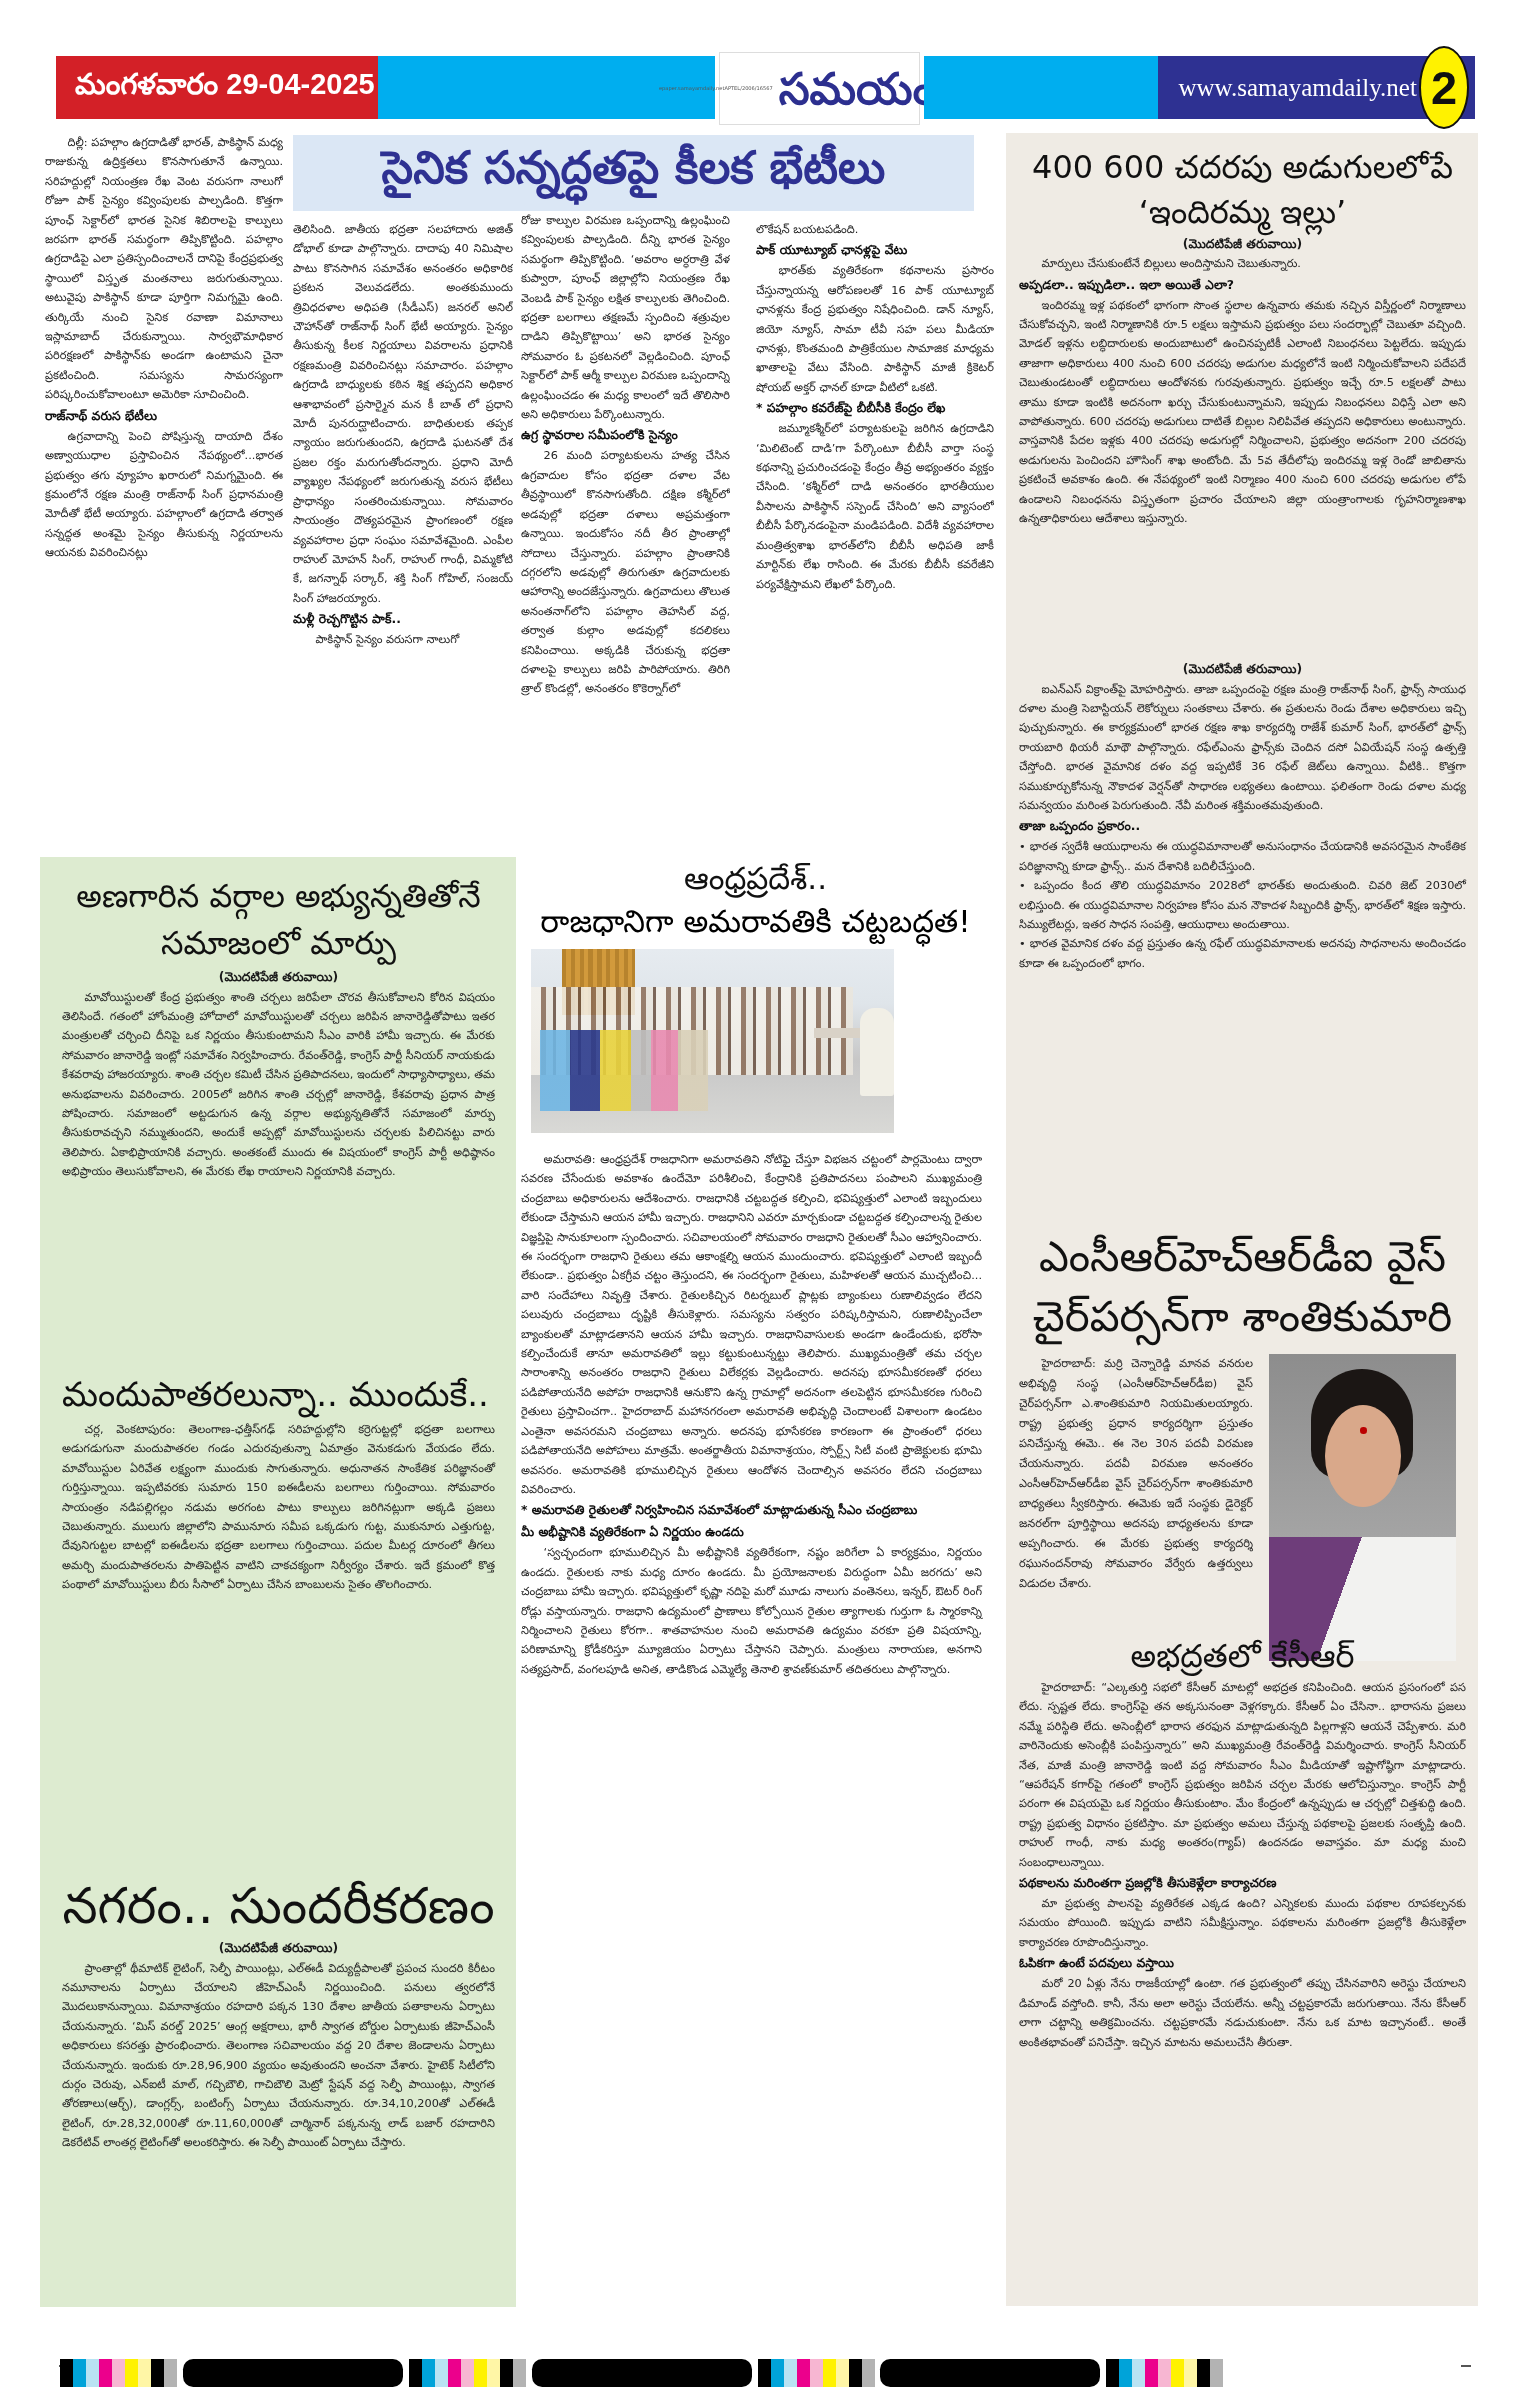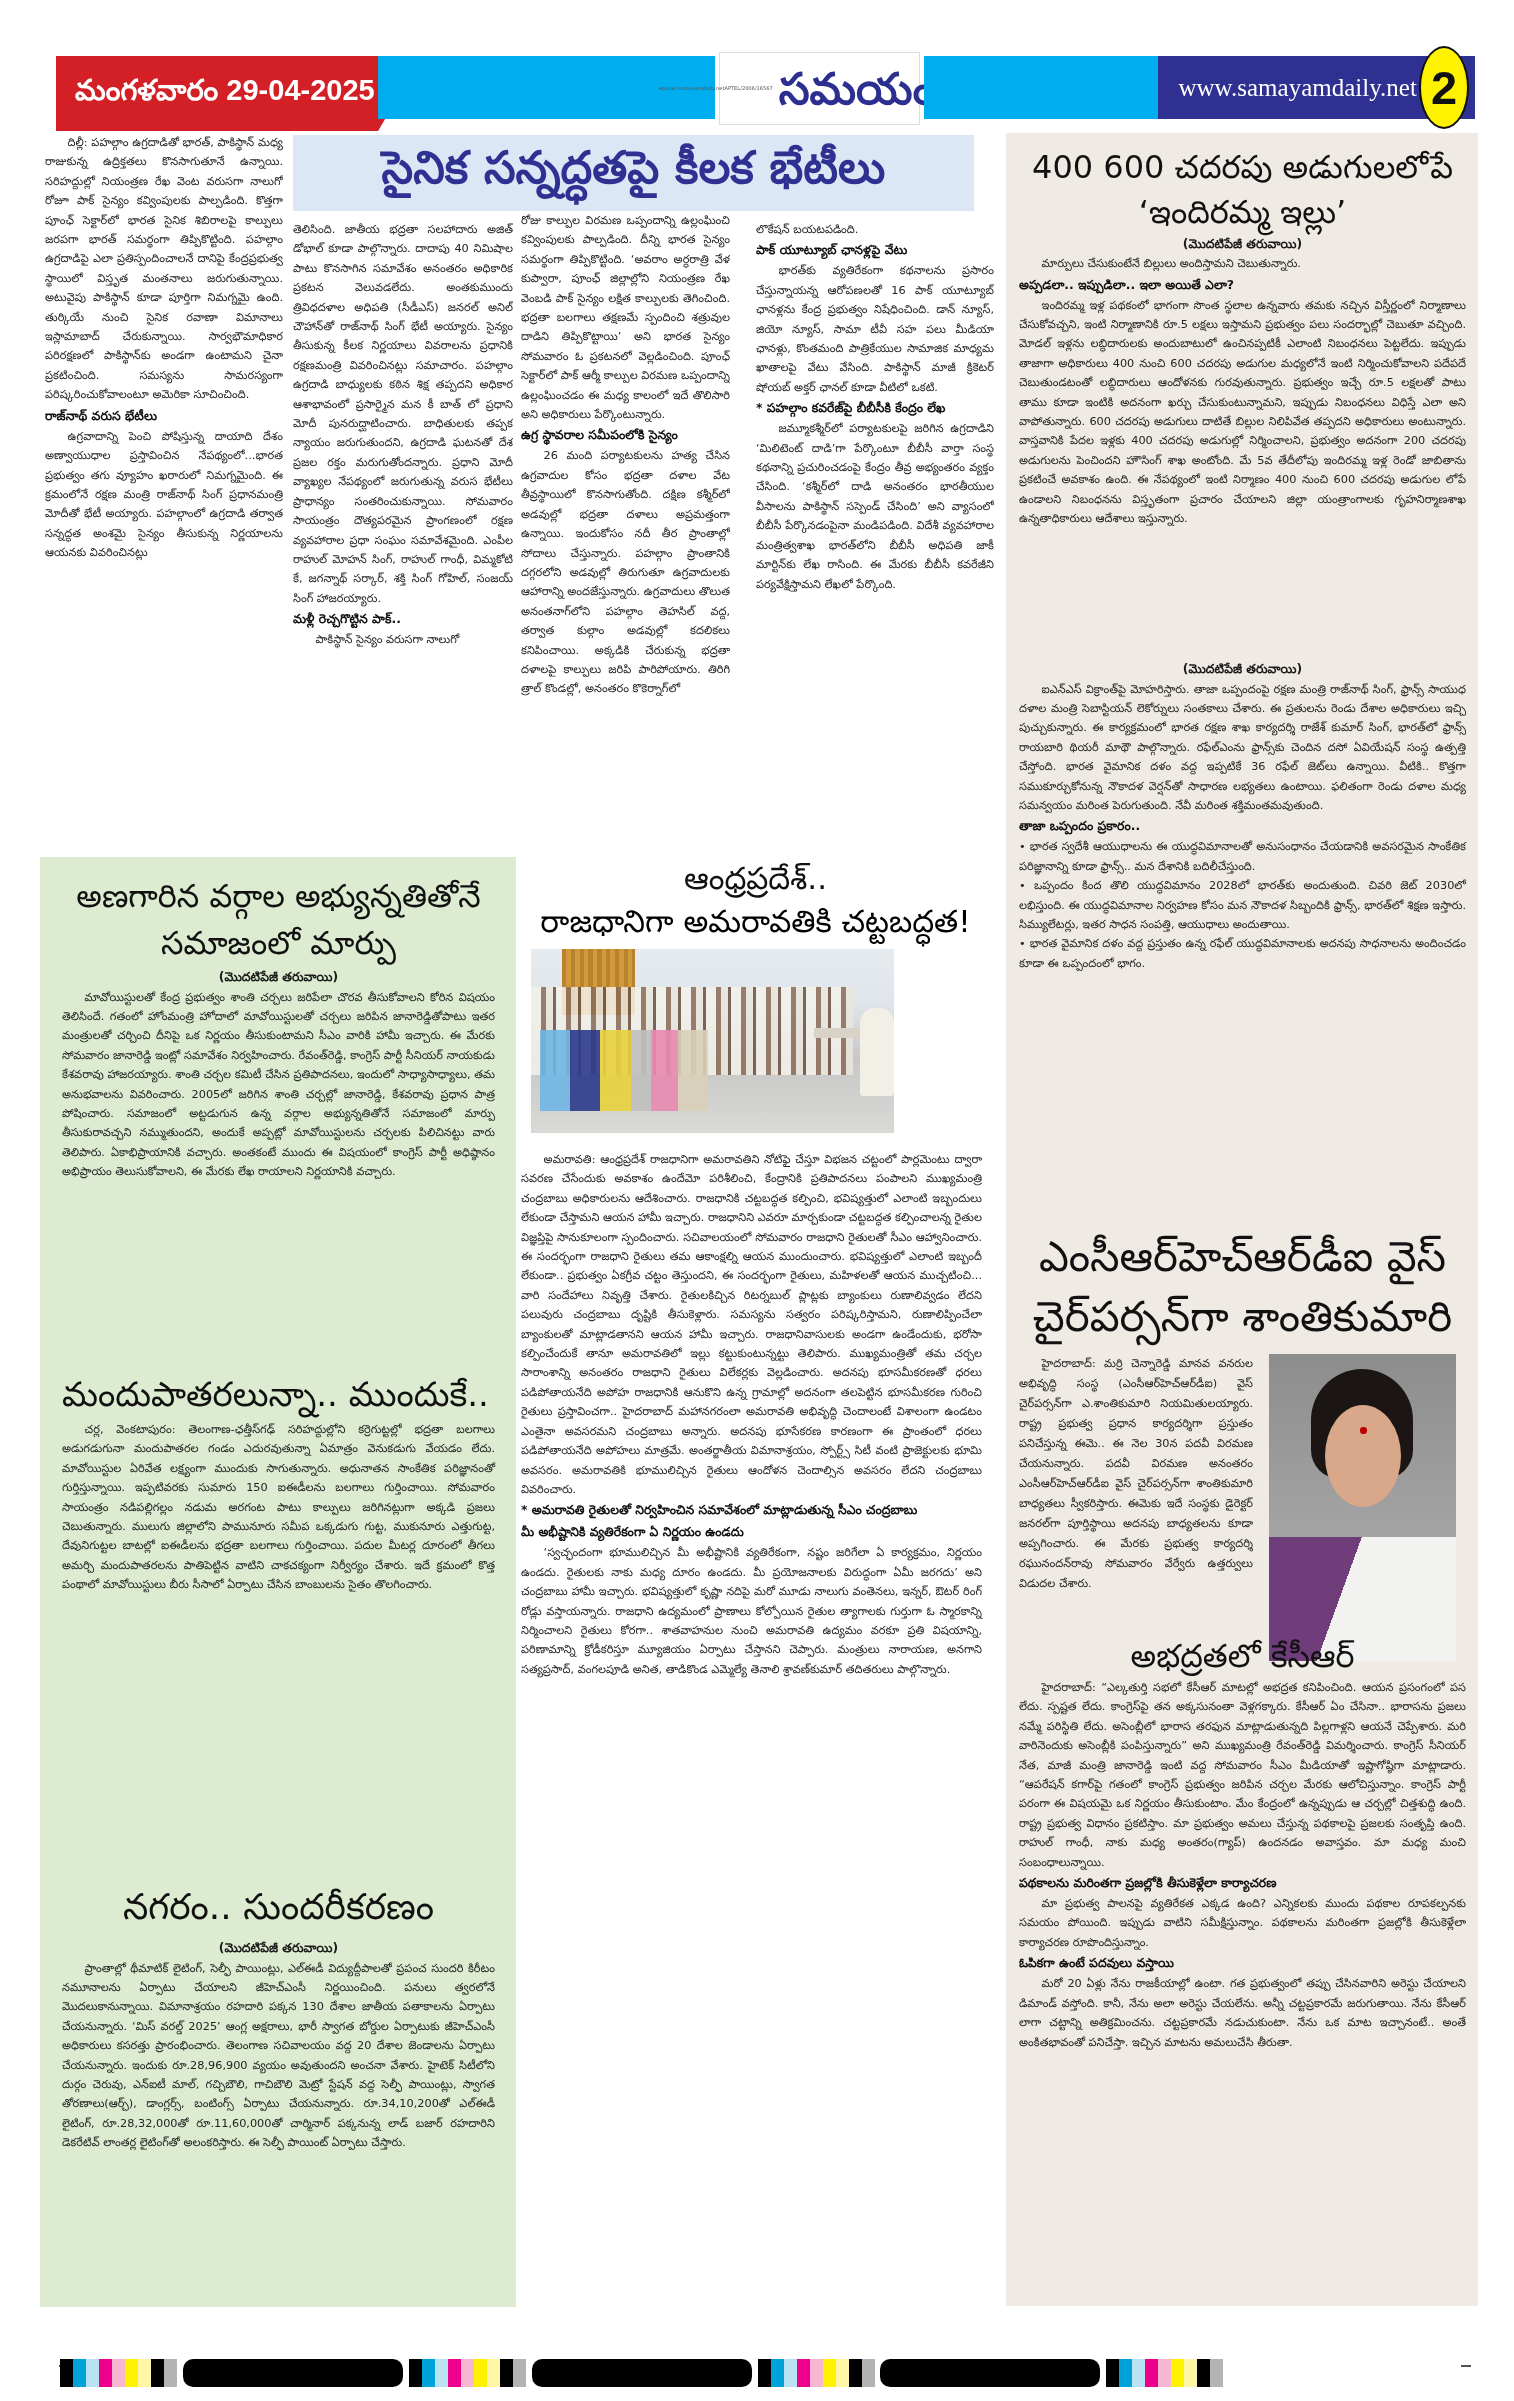--- a/index.html
+++ b/index.html
@@ -2,21 +2,21 @@
 <html style="font-size:11.7px"><head>
 <meta charset="utf-8">
 <style>
   * { box-sizing: border-box; margin: 0; padding: 0; }
   html, body { width: 1515px; height: 2401px; background: #ffffff; overflow: hidden; }
   body { font-family: "DejaVu Sans", sans-serif; color: #1a1a1a; position: relative; }
   .abs { position: absolute; }
 
   
   .masthead { left: 56px; top: 56px; width: 1419px; height: 63px; }
-  .mh-date { position: absolute; left: 0; top: 0; width: 366px; height: 75px; background: #d32027;
+  .mh-date { position: absolute; left: 0; top: 0; width: 366px; height: 63px; background: #d32027;
              clip-path: polygon(0 0, 100% 0, 88% 100%, 0 100%); color: #fff; font-weight: bold;
              font-size: 29px; font-family: "Liberation Sans", sans-serif; display: flex; align-items: center; padding-left: 19px; }
   .mh-blue1 { position: absolute; left: 322px; top: 0; width: 337px; height: 63px; background: #00aeef; }
   .mh-logo { position: absolute; left: 663px; top: -4.4px; width: 201px; height: 73px; background: #fff; border: 0.7px solid #ddd;
              display: flex; flex-direction: row; align-items: center; justify-content: center; }
   .mh-logo .tiny { font-size: 5.1px; color: #555; width: 100%; display: flex; justify-content: space-between; padding: 0 5.9px; }
   .mh-logo .brand { font-size: 44px; font-weight: bold; color: #2c2f8f; line-height: 45px; font-family: "DejaVu Sans", sans-serif; }
   .mh-logo .tag { font-size: 5.1px; color: #c00; width: 100%; display: flex; justify-content: space-between; padding: 0 8.8px; }
   .mh-blue2 { position: absolute; left: 868px; top: 0; width: 234px; height: 63px; background: linear-gradient(90deg,#00aeef,#00aeef); }
   .mh-url { position: absolute; left: 1102px; top: 0; width: 317px; height: 63px; background: #2e3192; color: #fff;
@@ -182,21 +182,21 @@
         <p>మావోయిస్టులతో కేంద్ర ప్రభుత్వం శాంతి చర్చలు జరిపేలా చొరవ తీసుకోవాలని కోరిన విషయం తెలిసిందే. గతంలో హోంమంత్రి హోదాలో మావోయిస్టులతో చర్చలు జరిపిన జానారెడ్డితోపాటు ఇతర మంత్రులతో చర్చించి దీనిపై ఒక నిర్ణయం తీసుకుంటామని సీఎం వారికి హామీ ఇచ్చారు. ఈ మేరకు సోమవారం జానారెడ్డి ఇంట్లో సమావేశం నిర్వహించారు. రేవంత్‌రెడ్డి, కాంగ్రెస్ పార్టీ సీనియర్ నాయకుడు కేశవరావు హాజరయ్యారు. శాంతి చర్చల కమిటీ చేసిన ప్రతిపాదనలు, ఇందులో సాధ్యాసాధ్యాలు, తమ అనుభవాలను వివరించారు. 2005లో జరిగిన శాంతి చర్చల్లో జానారెడ్డి, కేశవరావు ప్రధాన పాత్ర పోషించారు. సమాజంలో అట్టడుగున ఉన్న వర్గాల అభ్యున్నతితోనే సమాజంలో మార్పు తీసుకురావచ్చని నమ్ముతుందని, అందుకే అప్పట్లో మావోయిస్టులను చర్చలకు పిలిచినట్టు వారు తెలిపారు. ఏకాభిప్రాయానికి వచ్చారు. అంతకంటే ముందు ఈ విషయంలో కాంగ్రెస్ పార్టీ అధిష్ఠానం అభిప్రాయం తెలుసుకోవాలని, ఈ మేరకు లేఖ రాయాలని నిర్ణయానికి వచ్చారు.</p>
       </div>
   </div>
   <div class="green-inner" style="top:512px;">
     <div class="headline" style="font-size:34px;line-height:51px;text-align:left;">మందుపాతరలున్నా.. ముందుకే..</div>
     <div class="body-text">
         <p>చర్ల, వెంకటాపురం: తెలంగాణ-ఛత్తీస్‌గఢ్ సరిహద్దుల్లోని కర్రెగుట్టల్లో భద్రతా బలగాలు అడుగడుగునా మందుపాతరల గండం ఎదురవుతున్నా ఏమాత్రం వెనుకడుగు వేయడం లేదు. మావోయిస్టుల ఏరివేత లక్ష్యంగా ముందుకు సాగుతున్నారు. అధునాతన సాంకేతిక పరిజ్ఞానంతో గుర్తిస్తున్నాయి. ఇప్పటివరకు సుమారు 150 ఐఈడీలను బలగాలు గుర్తించాయి. సోమవారం సాయంత్రం నడిపల్లిగల్లం నడుమ అరగంట పాటు కాల్పులు జరిగినట్లుగా అక్కడి ప్రజలు చెబుతున్నారు. ములుగు జిల్లాలోని పామునూరు సమీప ఒక్కడుగు గుట్ట, ముకునూరు ఎత్తుగుట్ట, దేవునిగుట్టల బాటల్లో ఐఈడీలను భద్రతా బలగాలు గుర్తించాయి. పదుల మీటర్ల దూరంలో తీగలు అమర్చి మందుపాతరలను పాతిపెట్టిన వాటిని చాకచక్యంగా నిర్వీర్యం చేశారు. ఇదే క్రమంలో కొత్త పంథాలో మావోయిస్టులు బీరు సీసాలో ఏర్పాటు చేసిన బాంబులను సైతం తొలగించారు.</p>
       </div>
   </div>
   <div class="green-inner" style="top:1018px;">
-    <div class="headline" style="font-size:36px;line-height:63px;">నగరం.. సుందరీకరణం</div>
+    <div class="headline" style="font-size:50px;line-height:63px;">నగరం.. సుందరీకరణం</div>
     <div class="cont">(మొదటిపేజీ తరువాయి)</div>
     <div class="body-text">
         <p>ప్రాంతాల్లో థీమాటిక్ లైటింగ్, సెల్ఫీ పాయింట్లు, ఎల్ఈడీ విద్యుద్దీపాలతో ప్రపంచ సుందరి కిరీటం నమూనాలను ఏర్పాటు చేయాలని జీహెచ్ఎంసీ నిర్ణయించింది. పనులు త్వరలోనే మొదలుకానున్నాయి. విమానాశ్రయం రహదారి పక్కన 130 దేశాల జాతీయ పతాకాలను ఏర్పాటు చేయనున్నారు. ‘మిస్ వరల్డ్ 2025’ ఆంగ్ల అక్షరాలు, భారీ స్వాగత బోర్డుల ఏర్పాటుకు జీహెచ్ఎంసీ అధికారులు కసరత్తు ప్రారంభించారు. తెలంగాణ సచివాలయం వద్ద 20 దేశాల జెండాలను ఏర్పాటు చేయనున్నారు. ఇందుకు రూ.28,96,900 వ్యయం అవుతుందని అంచనా వేశారు. హైటెక్ సిటీలోని దుర్గం చెరువు, ఎన్‌ఐటీ మాల్, గచ్చిబౌలి, గాచిబౌలి మెట్రో స్టేషన్ వద్ద సెల్ఫీ పాయింట్లు, స్వాగత తోరణాలు(ఆర్చ్), డాంగ్లర్స్, బంటింగ్స్ ఏర్పాటు చేయనున్నారు. రూ.34,10,200తో ఎల్‌ఈడీ లైటింగ్, రూ.28,32,000తో రూ.11,60,000తో చార్మినార్ పక్కనున్న లాడ్ బజార్ రహదారిని డెకరేటివ్ లాంతర్ల లైటింగ్‌తో అలంకరిస్తారు. ఈ సెల్ఫీ పాయింట్ ఏర్పాటు చేస్తారు.</p>
       </div>
   </div>
 </div>
 
 <div class="abs center-story">
   <div class="headline" style="font-size:31px;line-height:42px;">ఆంధ్రప్రదేశ్..</div>
   <div class="headline" style="font-size:31px;line-height:44px;color:#000000;">రాజధానిగా అమరావతికి చట్టబద్ధత!</div>

